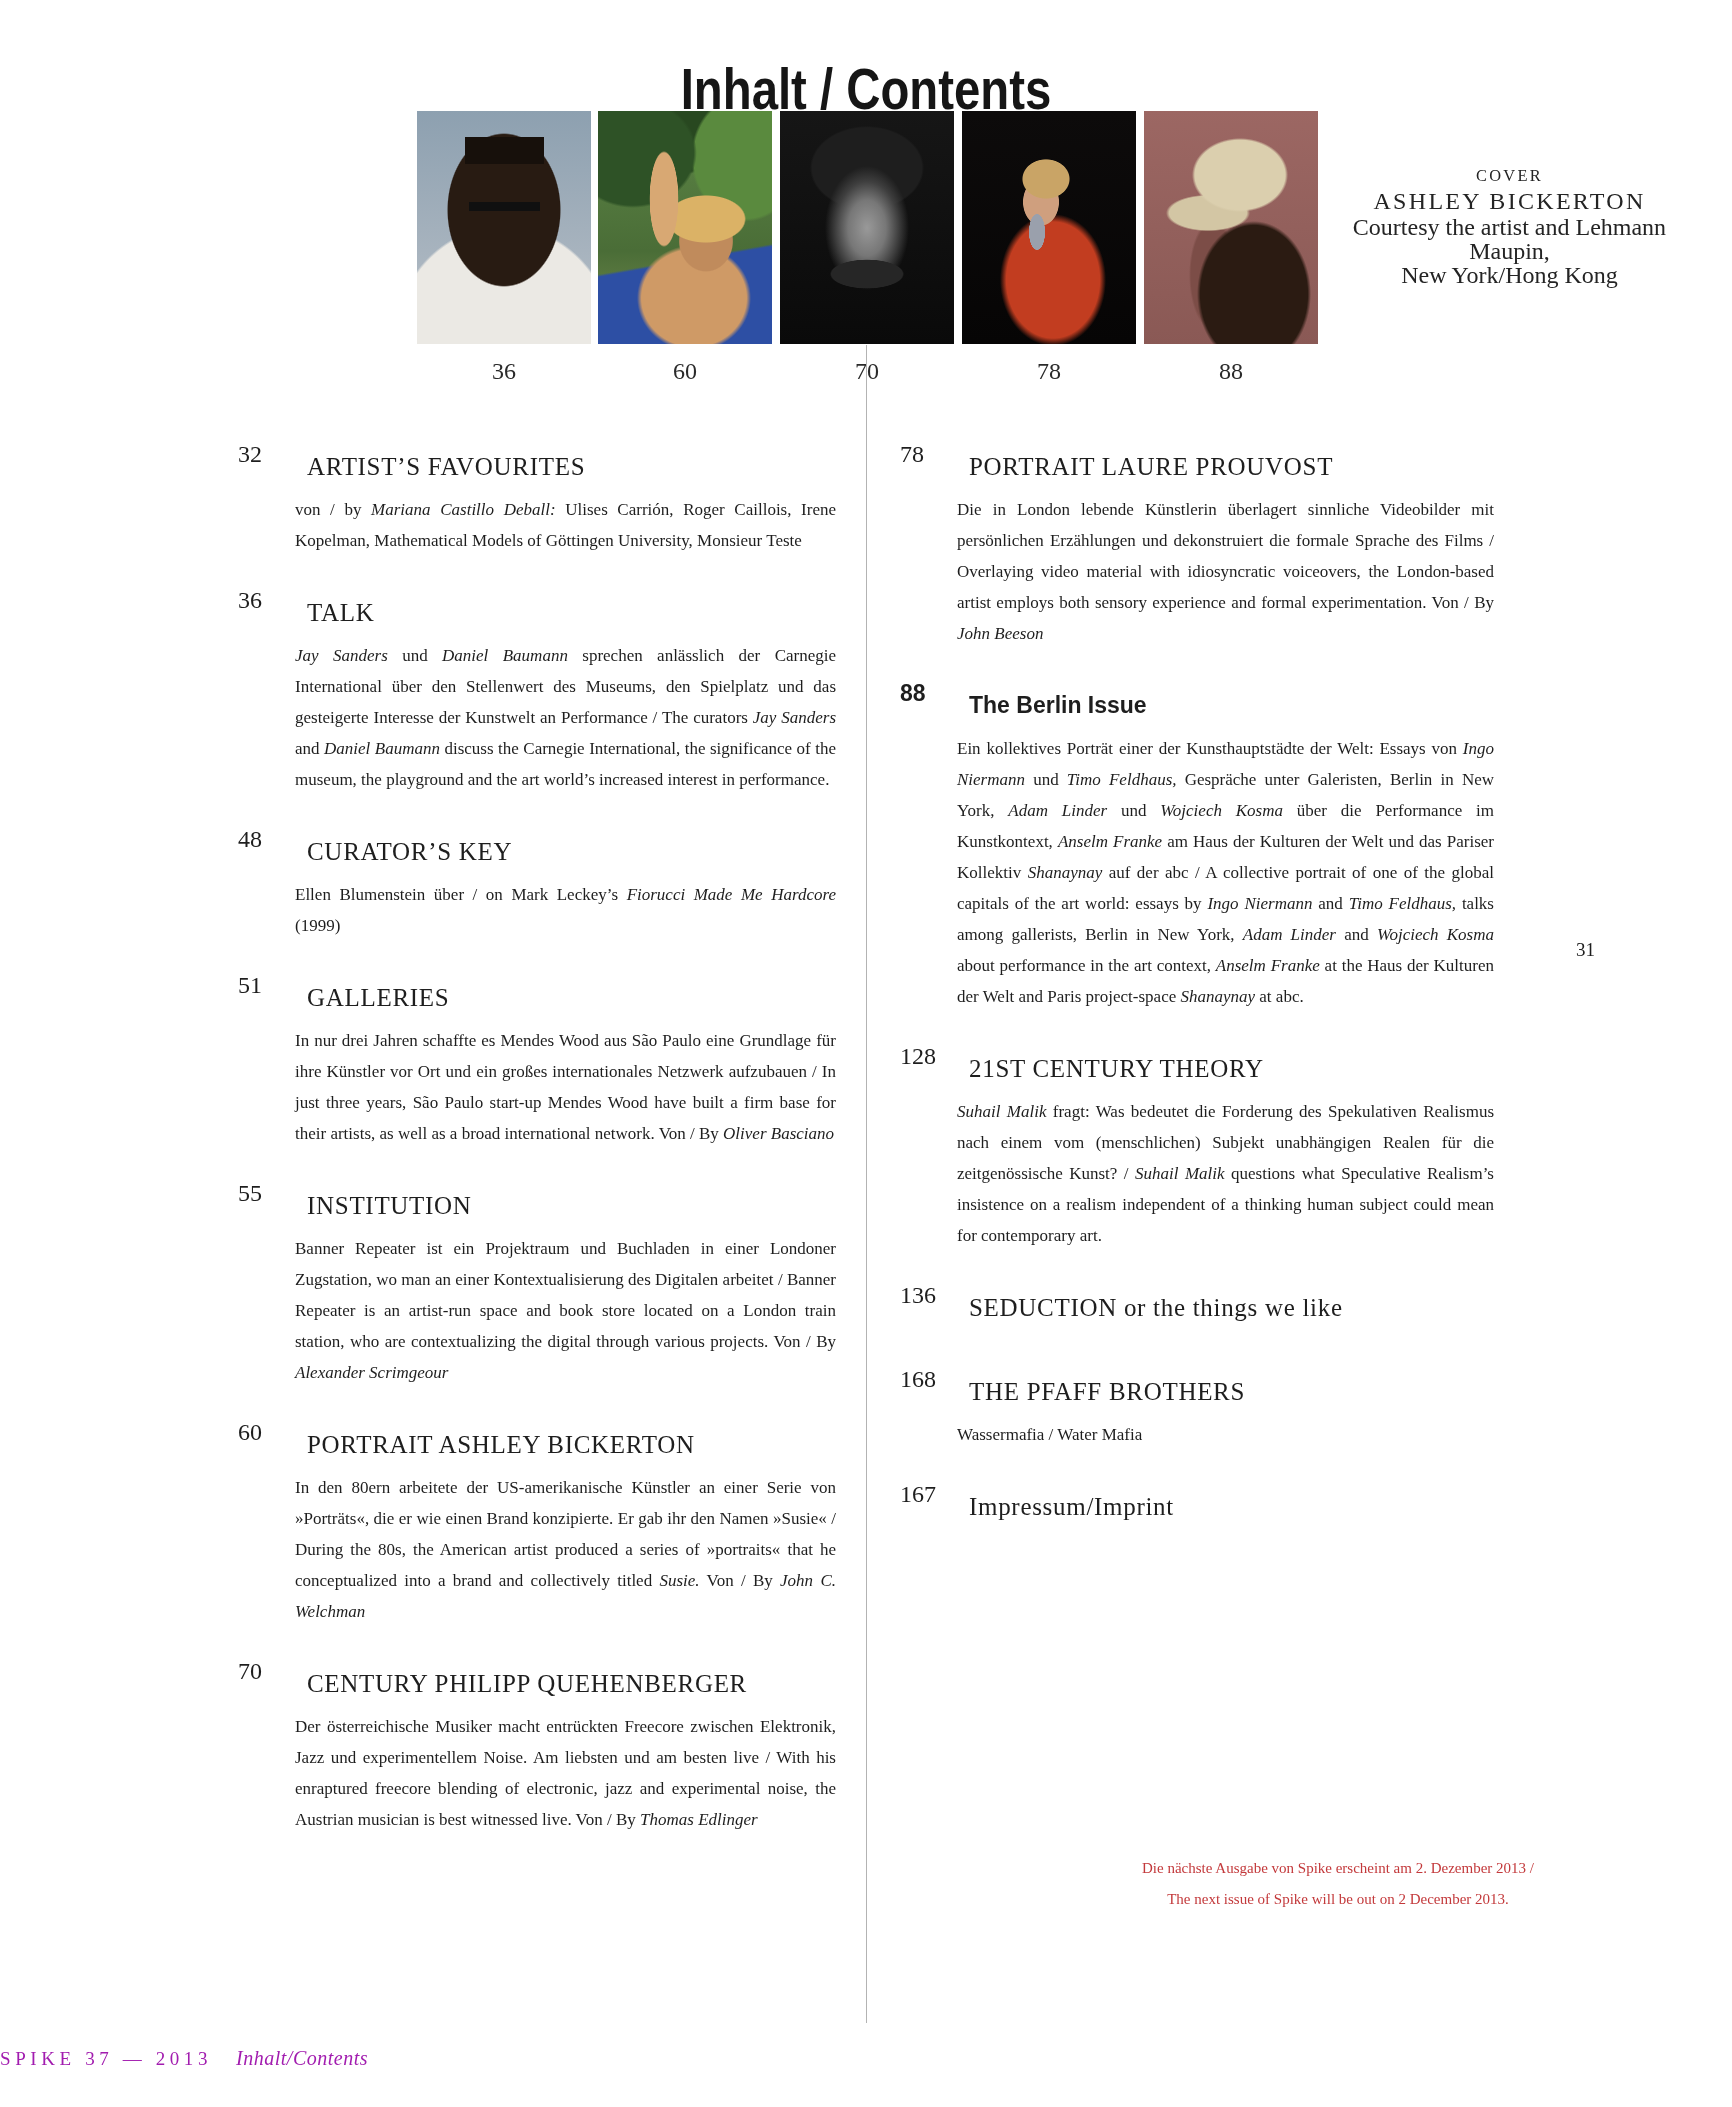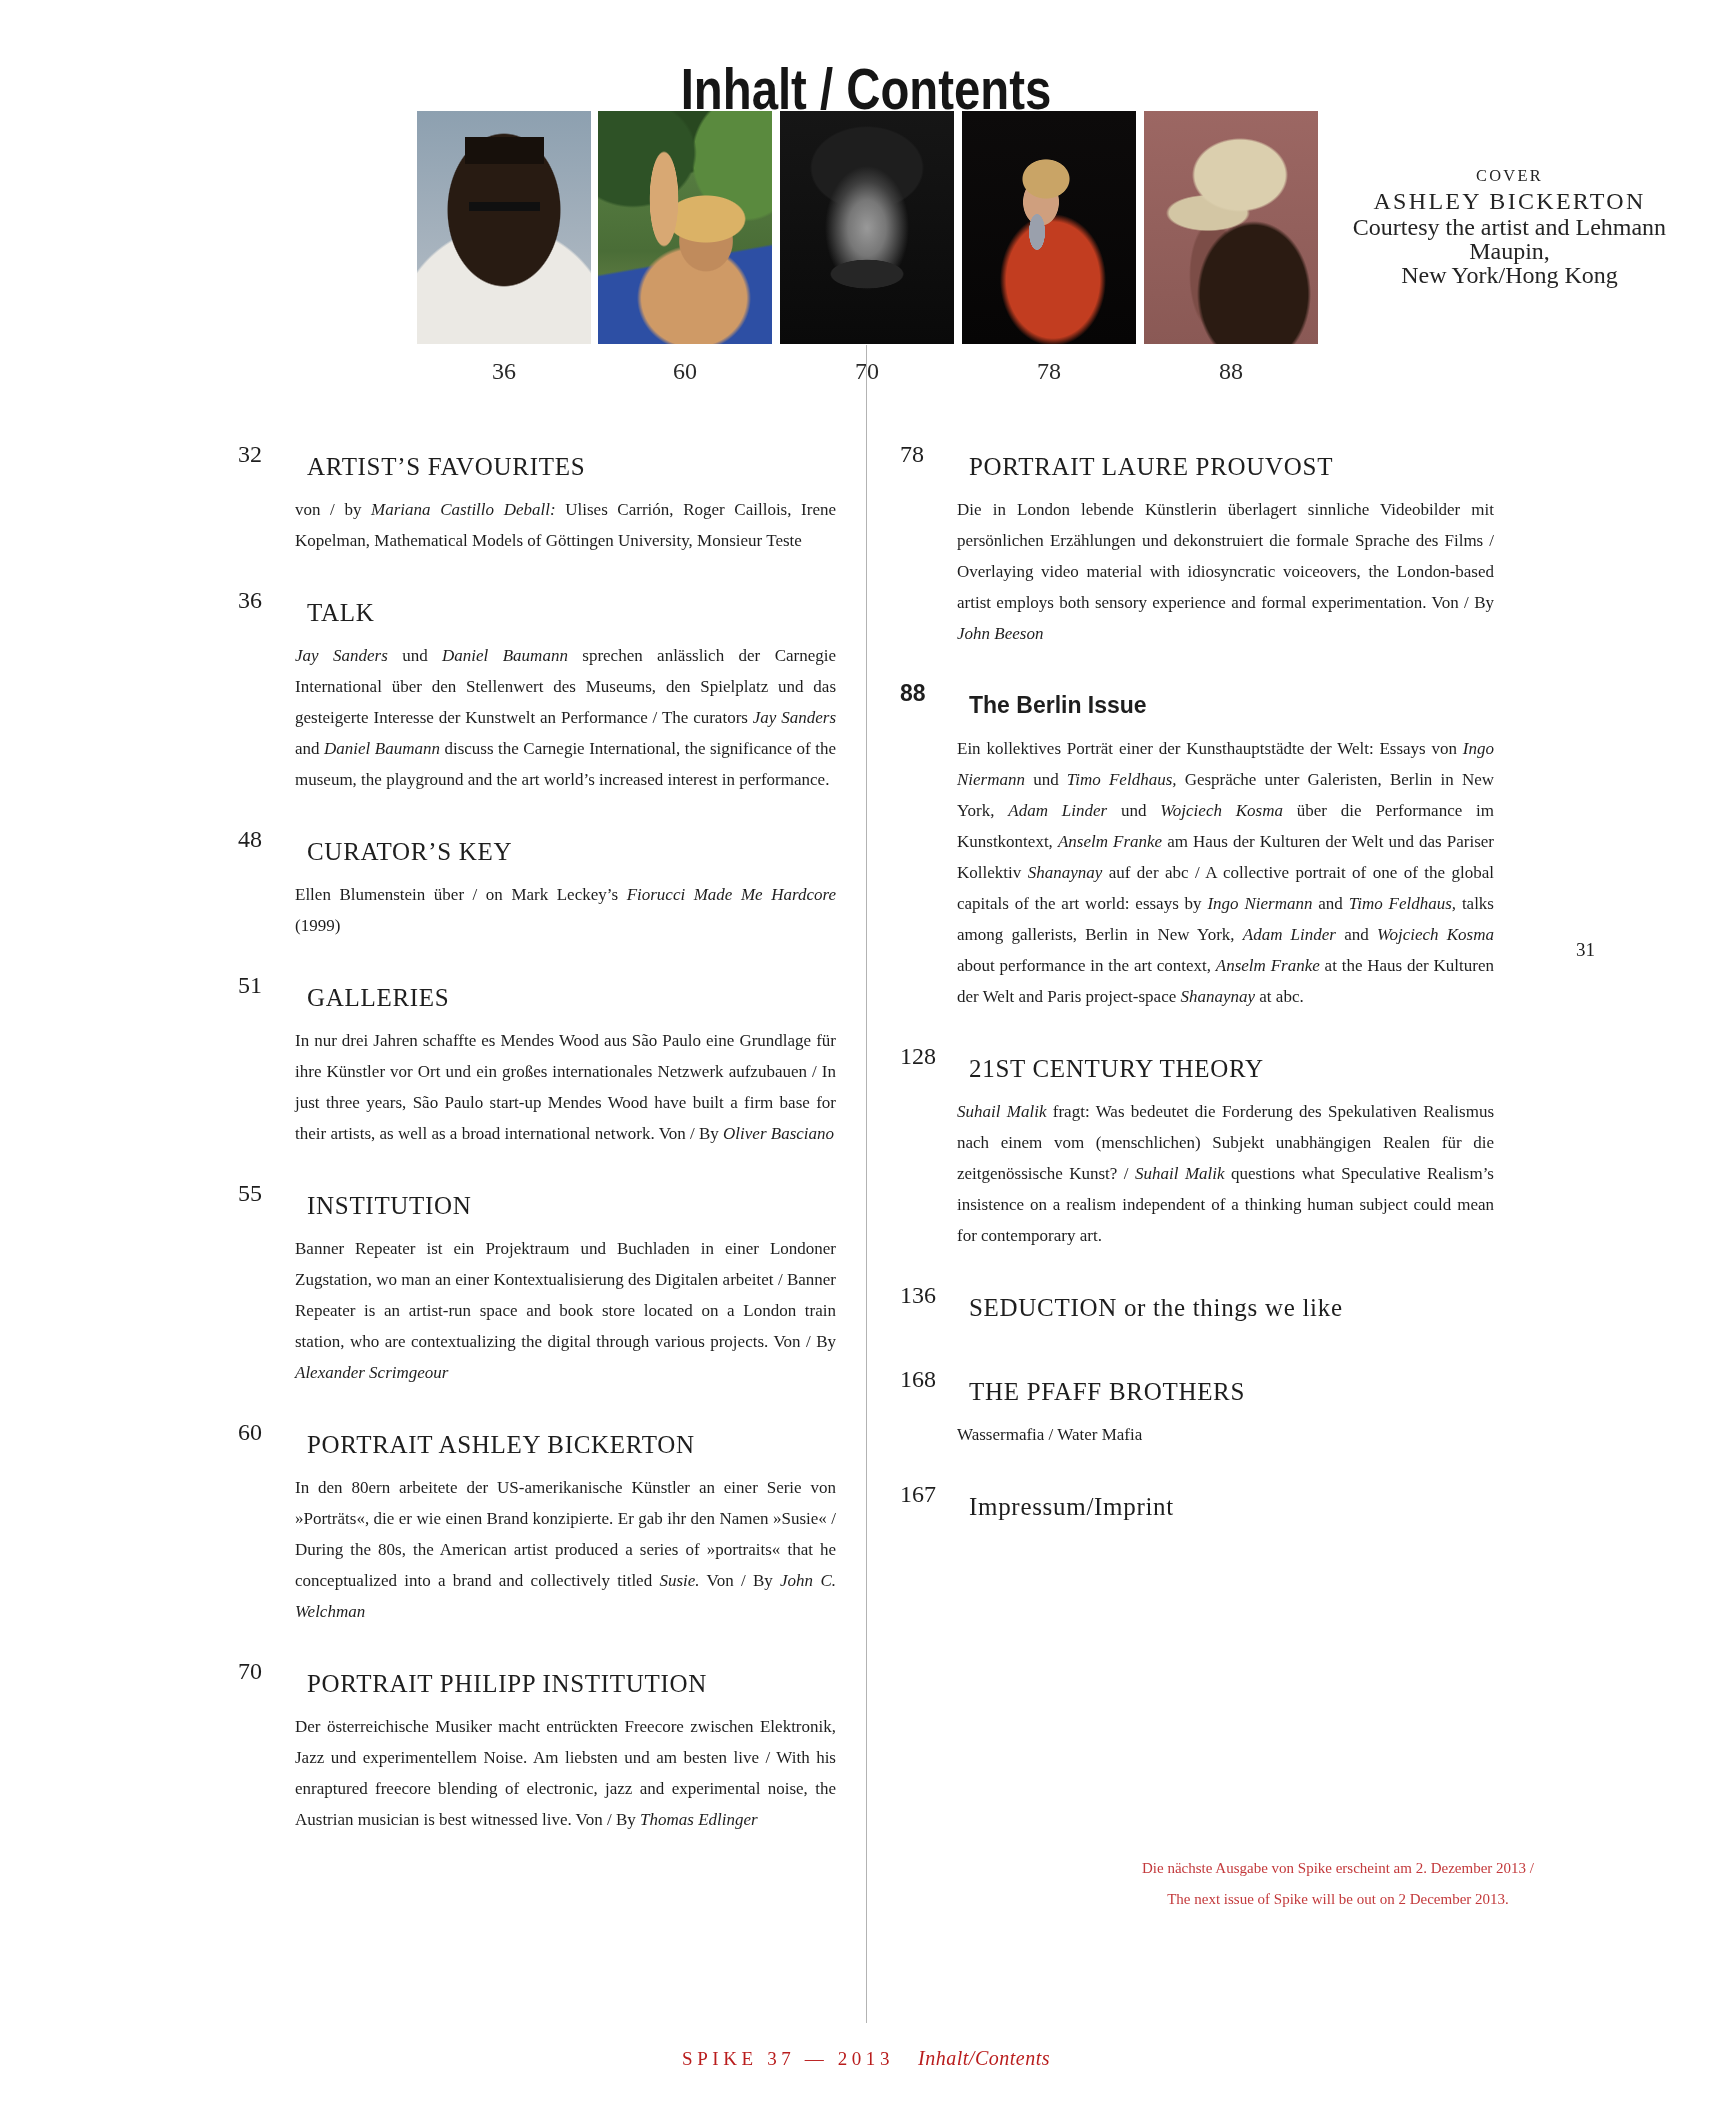--- a/index.html
+++ b/index.html
@@ -72,21 +72,21 @@
   .hd{margin:12px;font-size:25px;line-height:31px;font-weight:400;letter-spacing:0.7px;color:#1e1e1e;}
   .bd{margin:0;font-size:17px;line-height:31px;text-align:justify;color:#1e1e1e;}
   .bd i{font-style:italic;}
   .entry.feature .num,.entry.feature .hd{font-family:"Liberation Sans",sans-serif;
         font-weight:700;font-size:23px;letter-spacing:0;}
 
   
   .folio{position:absolute;left:1576px;top:939px;font-size:19px;color:#1e1e1e;}
   .notice{position:absolute;left:991px;top:1853px;width:694px;text-align:center;
           color:#c3393b;font-size:15px;line-height:31px;}
-  .footer{position:absolute;left:0;top:2047px;width:100%;text-align:center;color:#b91c1c;}
+  .footer{position:absolute;left:0;top:2047px;width:100%;text-align:left;color:#a21caf;}
   .footer .issue{font-size:19px;letter-spacing:4.6px;}
   .footer .section{font-size:20px;font-style:italic;margin-left:24px;letter-spacing:0.5px;}
 </style>
 </head>
 <body>
 
 <div class="page">
 
   <h1 class="title">Inhalt / Contents</h1>
 
@@ -156,21 +156,21 @@
     <div class="num">60</div>
     <div class="txt">
       <h2 class="hd">PORTRAIT ASHLEY BICKERTON</h2>
       <p class="bd">In den 80ern arbeitete der US-amerikanische Künstler an einer Serie von »Porträts«, die er wie einen Brand konzipierte. Er gab ihr den Namen »Susie« / During the 80s, the American artist produced a series of »portraits« that he conceptualized into a brand and collectively titled <i>Susie.</i> Von / By <i>John C. Welchman</i></p>
     </div>
   </article>
 
   <article class="entry">
     <div class="num">70</div>
     <div class="txt">
-      <h2 class="hd">PORTRAIT PHILIPP INSTITUTION</h2>
+      <h2 class="hd">CENTURY PHILIPP QUEHENBERGER</h2>
       <p class="bd">Der österreichische Musiker macht entrückten Freecore zwischen Elektronik, Jazz und experimentellem Noise. Am liebsten und am besten live / With his enraptured freecore blending of electronic, jazz and experimental noise, the Austrian musician is best witnessed live. Von / By <i>Thomas Edlinger</i></p>
     </div>
   </article>
 </section>
   <section class="col col-right">
   <article class="entry">
     <div class="num">78</div>
     <div class="txt">
       <h2 class="hd">PORTRAIT LAURE PROUVOST</h2>
       <p class="bd">Die in London lebende Künstlerin überlagert sinnliche Videobilder mit persönlichen Erzählungen und dekonstruiert die formale Sprache des Films / Overlaying video material with idiosyncratic voiceovers, the London-based artist employs both sensory experience and formal experimentation. Von / By <i>John Beeson</i></p>

